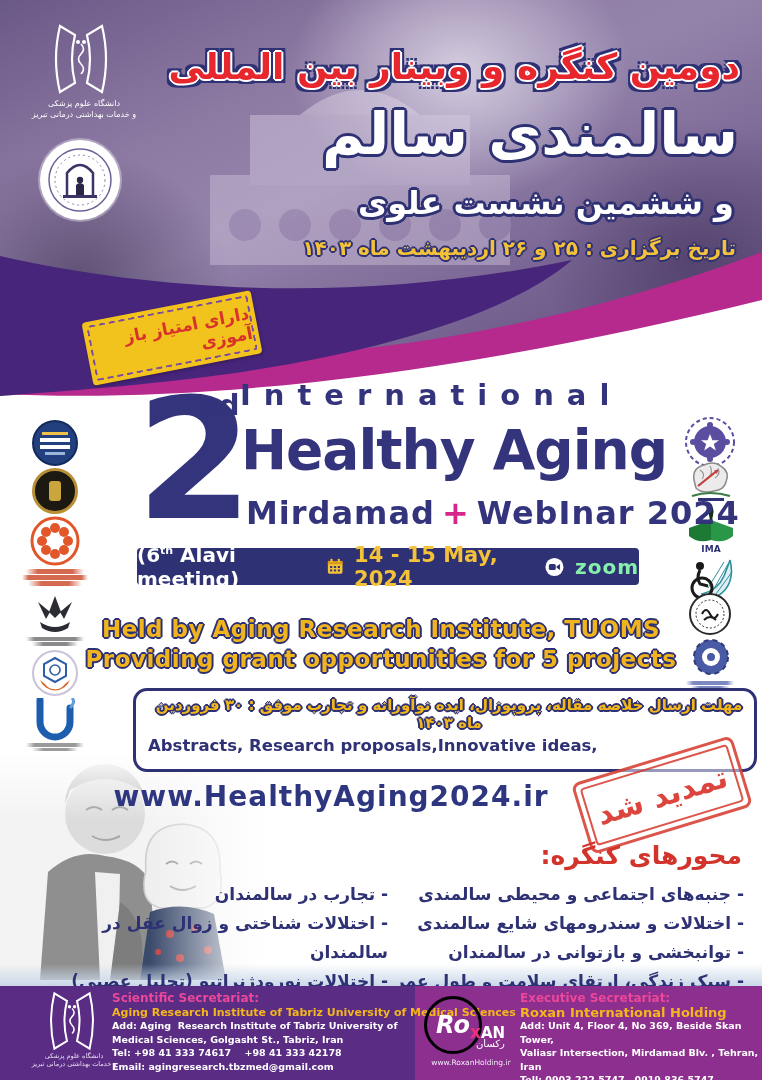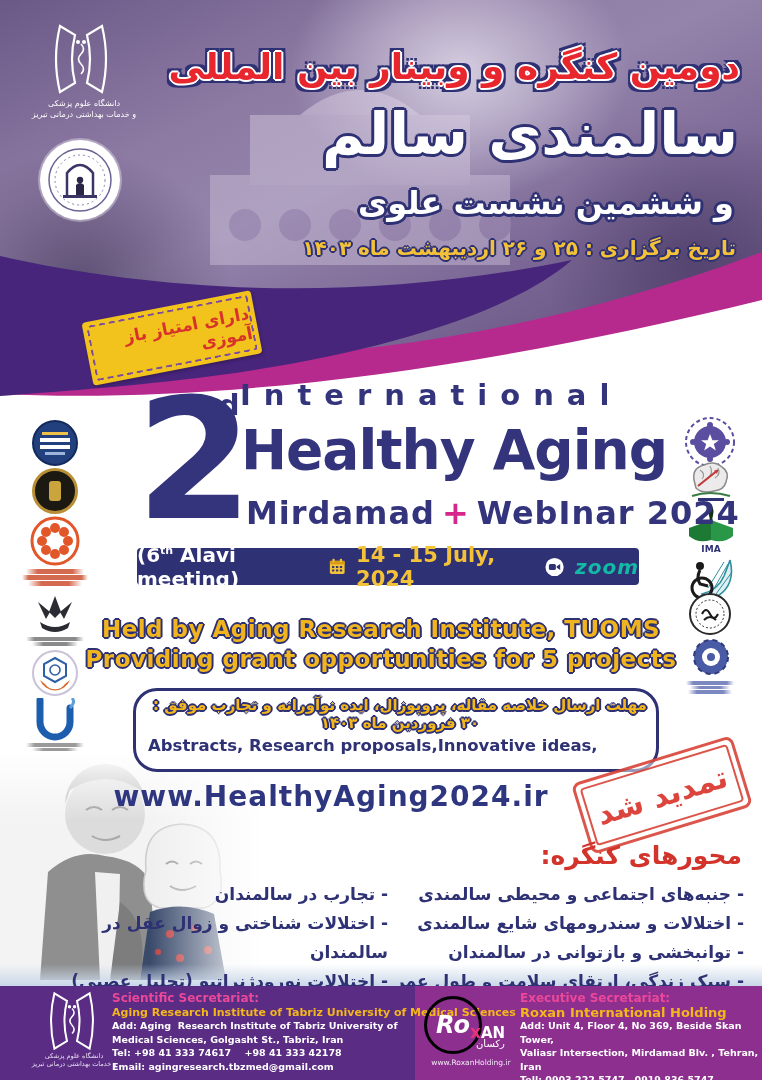--- a/index.html
+++ b/index.html
@@ -58,29 +58,29 @@
   .intl{top:378px;left:240px;font-size:29px;font-weight:bold;letter-spacing:13px;z-index:4;}
   .healthy{top:418px;left:241px;font-size:55px;font-weight:bold;letter-spacing:-1px;z-index:4;}
   .congline{top:494px;left:246px;font-size:32px;font-weight:bold;letter-spacing:1px;z-index:4;}
   .congline .plus{color:#d6268c;margin:0 7px;}
 
   
   .pill{top:548px;left:137px;width:502px;height:37px;background:#2e3173;border-radius:4px;z-index:4;
     display:flex;align-items:center;justify-content:center;gap:11px;}
   .pill .alavi{color:#ffffff;font-weight:bold;font-size:20px;}
   .pill .pdate{color:#f4c238;font-weight:bold;font-size:21px;}
-  .pill .zlabel{color:#14b8a6;font-size:20px;font-weight:bold;letter-spacing:1px;font-style:italic;}
+  .pill .zlabel{color:#86efac;font-size:20px;font-weight:bold;letter-spacing:1px;}
   sup{font-size:.55em;}
 
   
   .held{left:0;right:0;text-align:center;font-size:23px;font-weight:bold;color:#f0b41f;z-index:4;letter-spacing:.5px;}
   .held1{top:616px;} .held2{top:646px;}
 
   
-  .dbox{top:688px;left:133px;width:526px;height:84px;border:3px solid #2e3173;border-radius:24px;
+  .dbox{top:688px;left:133px;width:624px;height:84px;border:3px solid #2e3173;border-radius:14px;
     background:#fff;z-index:4;box-sizing:border-box;padding:5px 4px 4px 12px;}
   .dfa{display:block;text-align:center;font-size:15px;font-weight:bold;color:#f3b71c;}
   .den1{display:block;margin-top:4px;font-size:16.5px;font-weight:bold;color:#2e3173;}
   .den2{display:block;font-size:16.5px;font-weight:bold;color:#2e3173;}
   .den2 .big{font-size:21px;}
 
   
   .site{top:780px;left:0;right:100px;text-align:center;font-size:28px;font-weight:bold;color:#2e3680;
     letter-spacing:1px;z-index:4;}
   .stamp{top:758px;left:578px;width:168px;height:74px;transform:rotate(-17deg);z-index:5;
@@ -337,21 +337,21 @@
       <rect x="12.5" y="0.5" width="2.5" height="4" rx="1" fill="#f4c238"></rect>
       <g fill="#2e3173">
         <rect x="3.5" y="9" width="2.6" height="2.2"></rect>
           <rect x="8" y="9" width="2.6" height="2.2"></rect>
           <rect x="12.5" y="9" width="2.6" height="2.2"></rect>
         <rect x="3.5" y="13" width="2.6" height="2.2"></rect>
           <rect x="8" y="13" width="2.6" height="2.2"></rect>
           <rect x="12.5" y="13" width="2.6" height="2.2"></rect>
       </g>
     </svg>
-    <span class="pdate">14 - 15 July, 2024</span>
+    <span class="pdate">14 - 15 May, 2024</span>
     <svg width="22" height="22" viewBox="0 0 22 22">
       <circle cx="11" cy="11" r="10.5" fill="#ffffff"></circle>
       <rect x="4.5" y="7.5" width="8" height="7" rx="1.8" fill="#2e3173"></rect>
       <path d="M13.5 10 L17.5 7.5 L17.5 14.5 L13.5 12 Z" fill="#2e3173"></path>
     </svg>
     <span class="zlabel">zoom</span>
   </div>
 
   <div class="abs held held1 ol-navy-sm">Held by Aging Research Institute, TUOMS</div>
   <div class="abs held held2 ol-navy-sm">Providing grant  opportunities for 5 projects</div>

